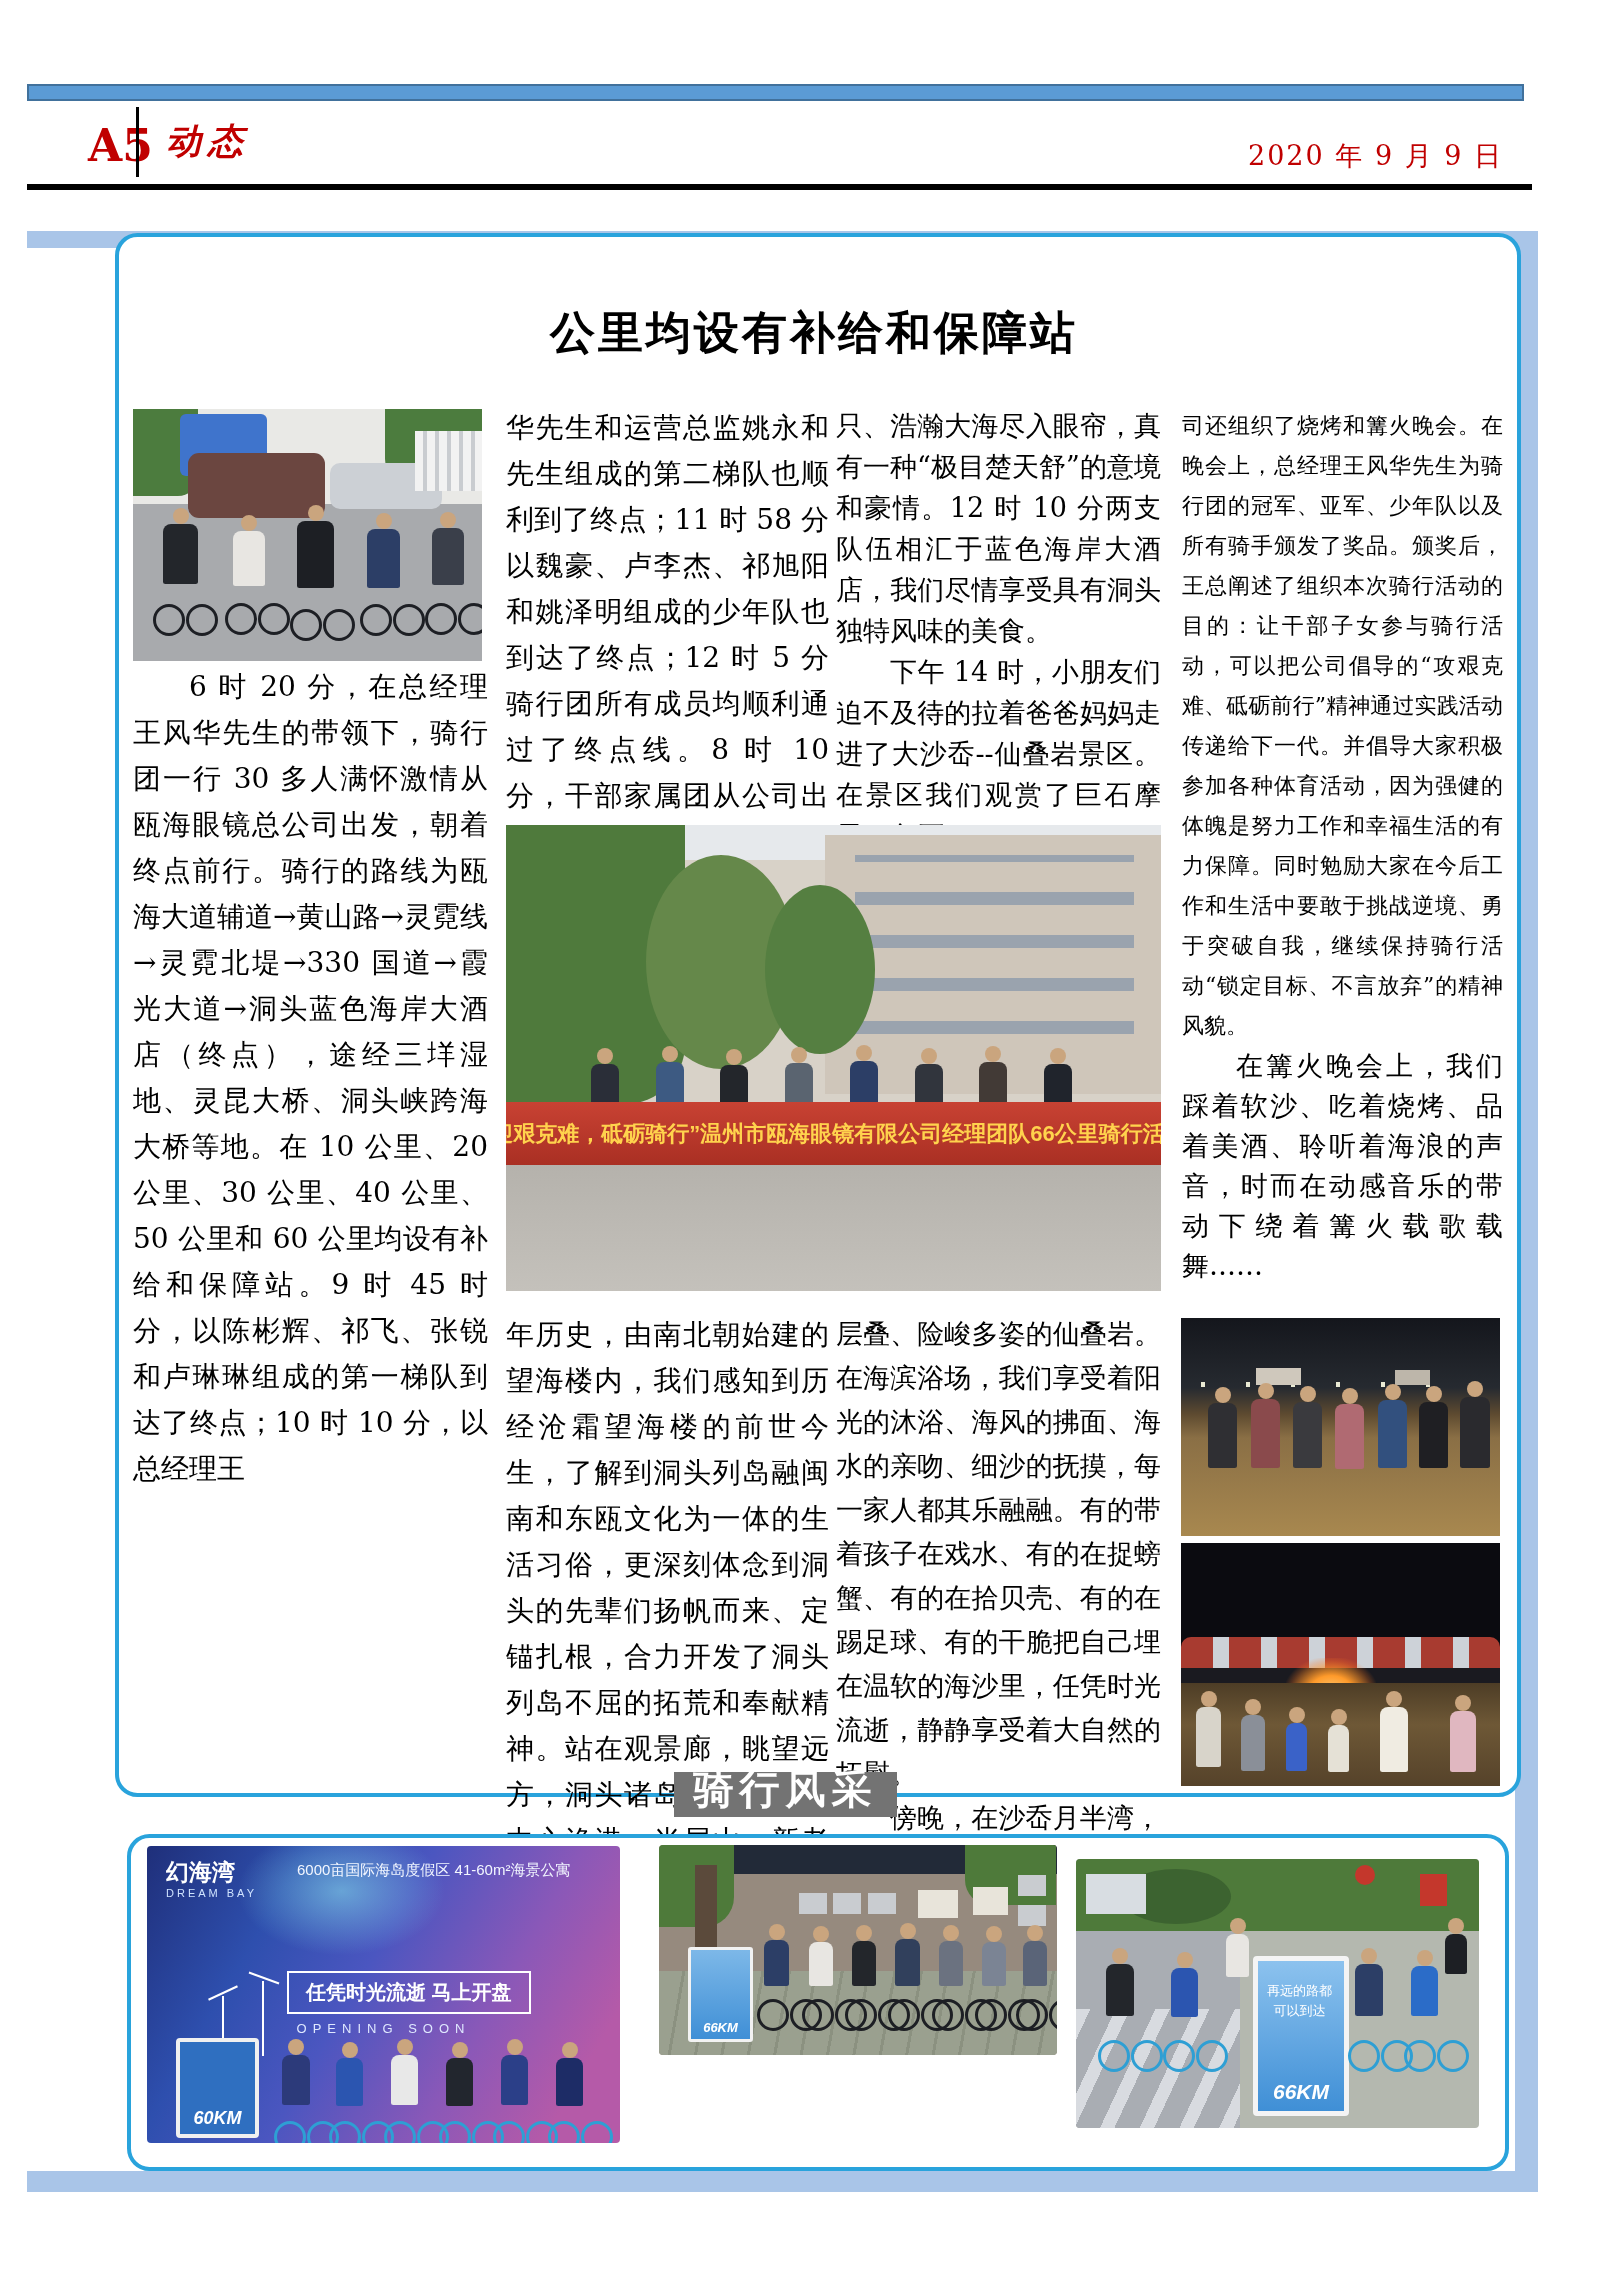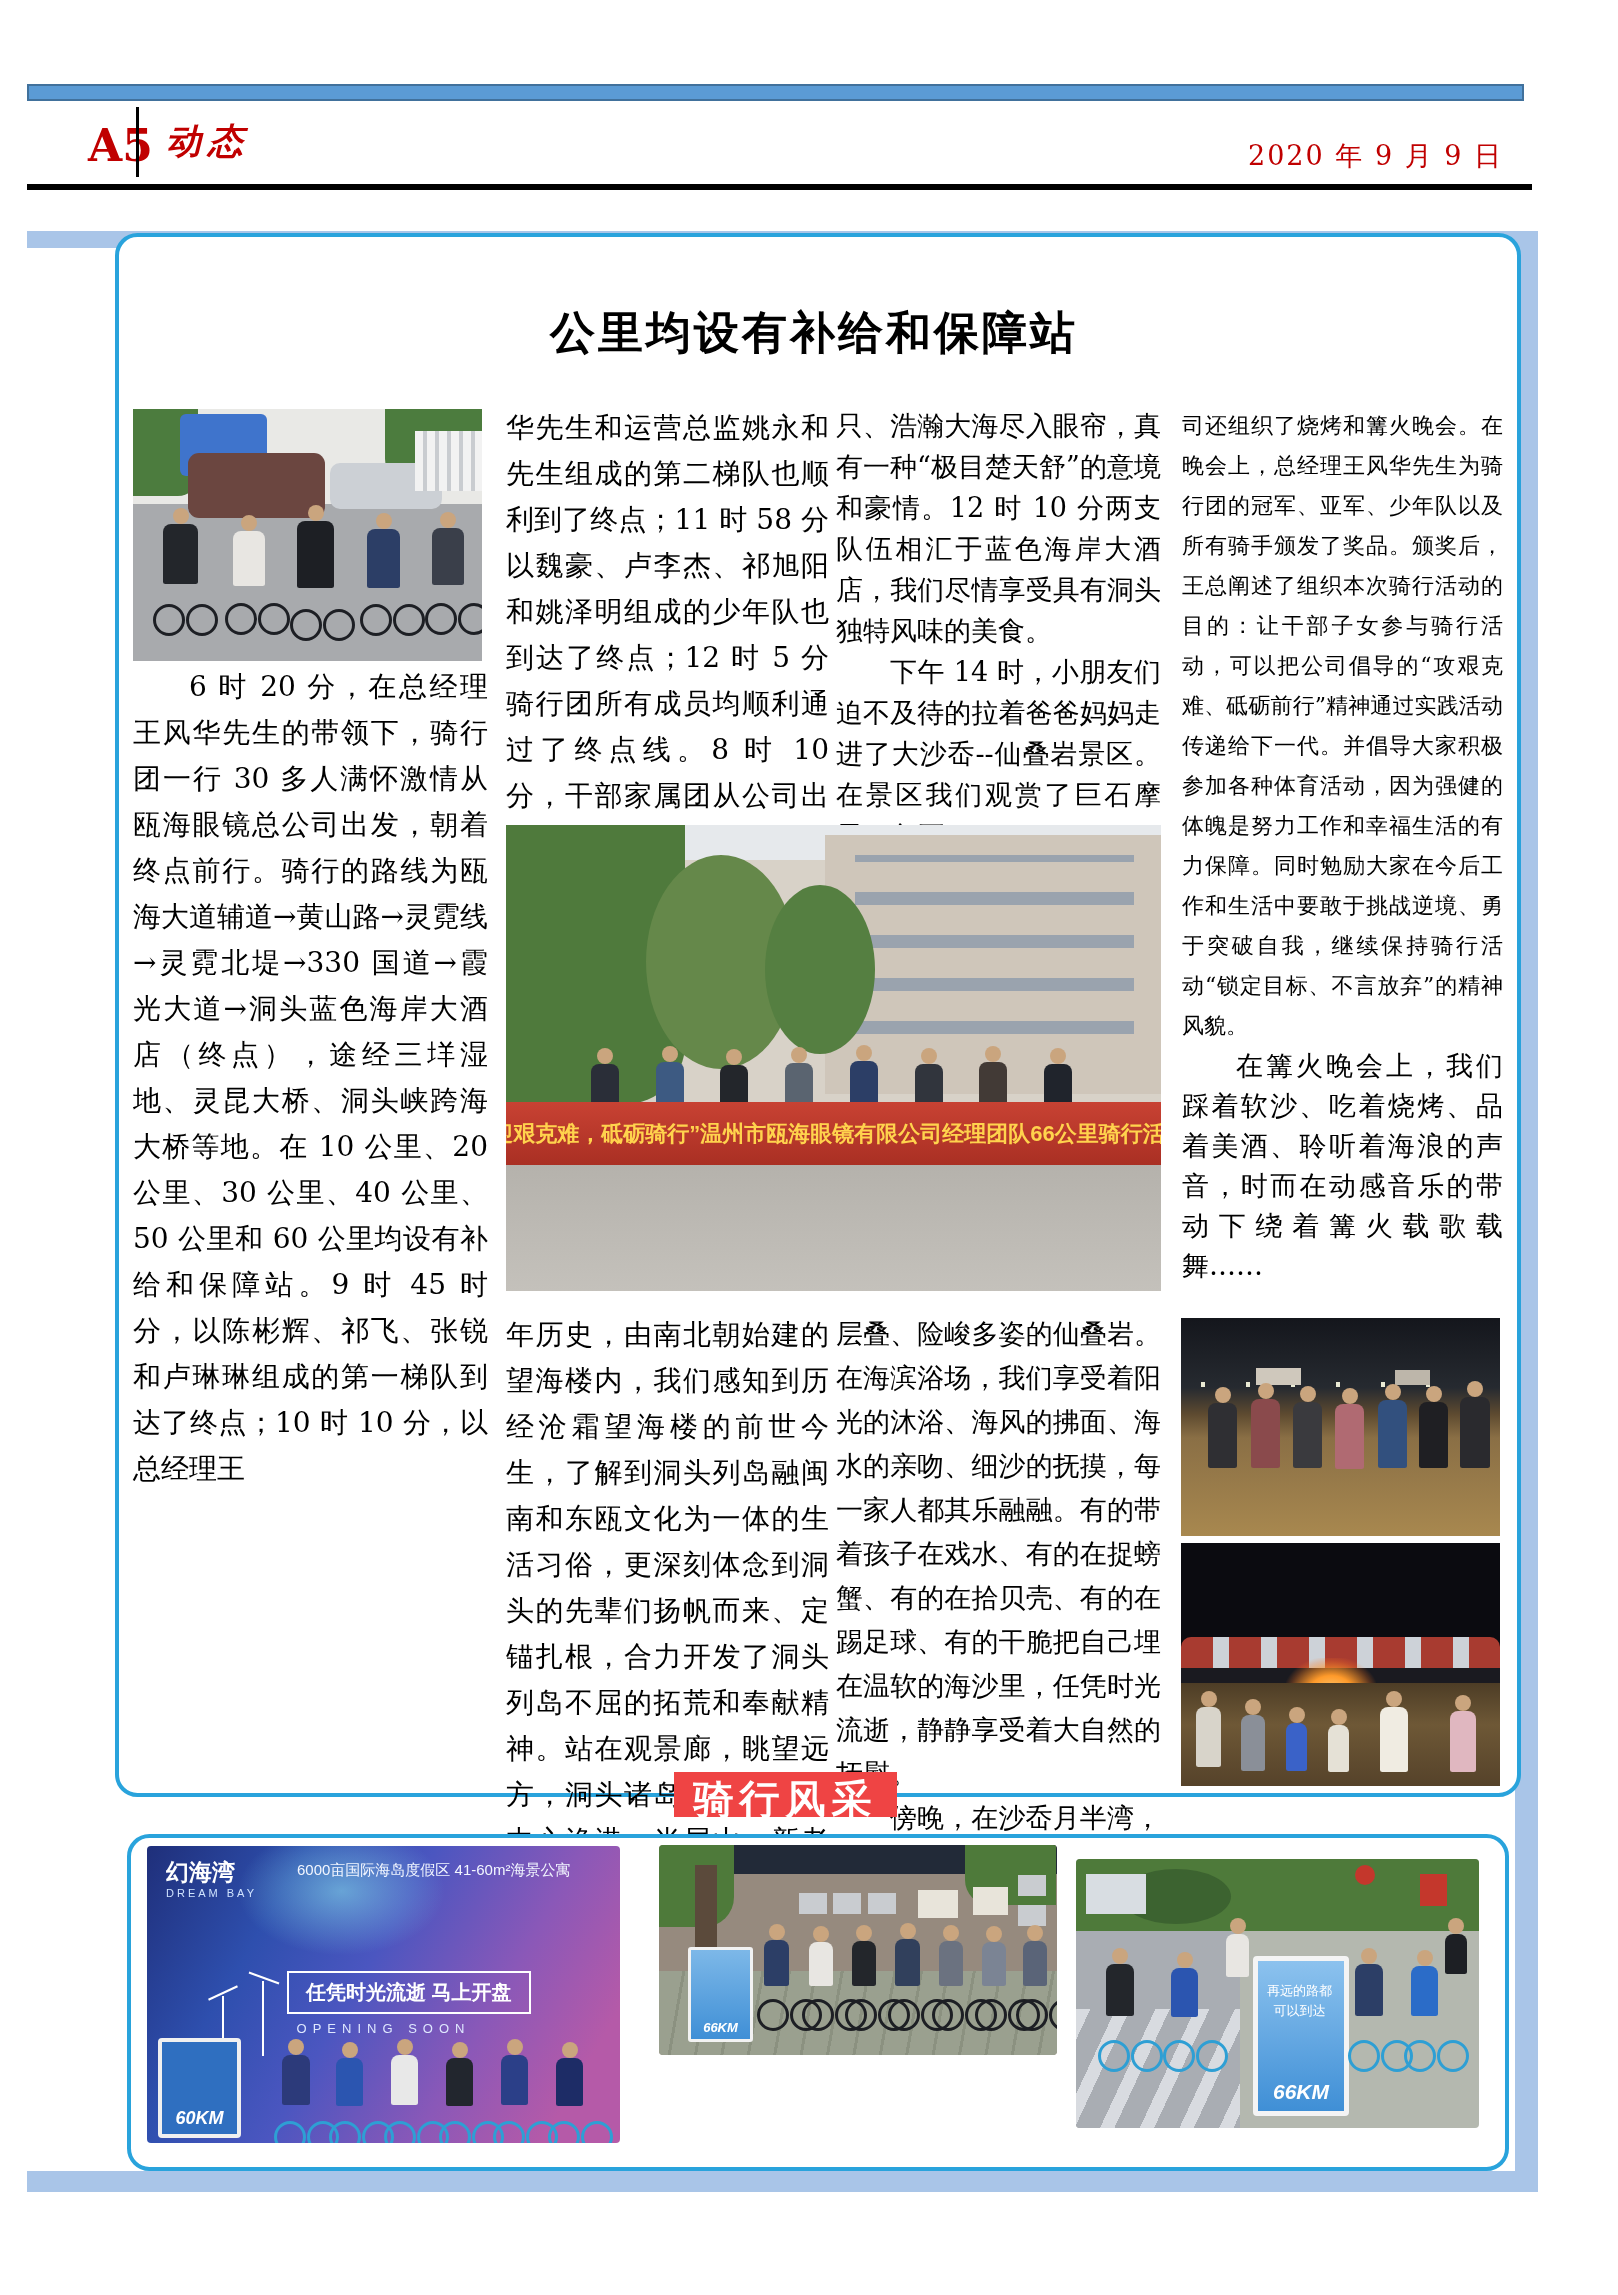--- a/index.html
+++ b/index.html
@@ -143,41 +143,41 @@
     <div class="person" style="left:60px;top:172px;width:24px;height:56px;background:#8a8f98;"></div>
     <div class="person" style="left:105px;top:180px;width:21px;height:48px;background:#3a62c8;"></div>
     <div class="person" style="left:147px;top:182px;width:21px;height:47px;background:#e5e1d6;"></div>
     <div class="person" style="left:199px;top:164px;width:28px;height:65px;background:#f0ece2;"></div>
     <div class="person" style="left:269px;top:168px;width:26px;height:61px;background:#e0b7c0;"></div>
   </div>
 
   <div class="abs" style="left:127px;top:1834px;width:1374px;height:329px;background:#fff;
               border:4px solid #29A3DC;border-radius:22.4px;"></div>
 
-  <div class="abs" style="left:674px;top:1772px;width:223px;height:45px;background:#ef4444;
-              display:flex;align-items:flex-start;justify-content:center;">
+  <div class="abs" style="left:674px;top:1772px;width:223px;height:45px;background:#737373;
+              display:flex;align-items:flex-end;justify-content:center;">
     <span style="color:#fff;font-size:40px;font-weight:bold;letter-spacing:6px;">骑行风采</span>
   </div>
 
   <div class="photo rounded" style="left:147px;top:1846px;width:473px;height:297px;
               background:linear-gradient(120deg,#1f2f7a 0%,#2e4fae 25%,#4b56c0 45%,#8a58b8 68%,#b55aa8 88%);">
     <div class="abs" style="left:90px;top:-20px;width:209px;height:130px;
          background:radial-gradient(ellipse at center,rgba(140,230,240,.55),rgba(0,0,0,0) 70%);"></div>
     <div class="abs sans" style="left:19px;top:11px;font-size:23px;font-weight:bold;color:#fff;">幻海湾</div>
     <div class="abs sans" style="left:19px;top:41px;font-size:11px;letter-spacing:3px;color:#cfe3ff;">DREAM BAY</div>
     <div class="abs sans" style="left:150px;top:15px;font-size:15px;color:#f2f6ff;white-space:nowrap;">6000亩国际海岛度假区  41-60m²海景公寓</div>
     <div class="abs sans" style="left:140px;top:125px;border:2px solid #fff;padding:6px 17px;">
       <span style="color:#fff;font-size:20px;font-weight:bold;">任凭时光流逝  马上开盘</span>
     </div>
     <div class="abs sans" style="left:0;top:175px;width:473px;text-align:center;font-size:13px;letter-spacing:6px;color:#dfe8ff;">OPENING SOON</div>
     <div class="abs" style="left:75px;top:150px;width:2px;height:65px;background:#fff;"></div>
     <div class="abs" style="left:115px;top:135px;width:2px;height:75px;background:#fff;"></div>
     <div class="abs" style="left:60px;top:146px;width:32px;height:2px;background:#fff;transform:rotate(-25deg);"></div>
     <div class="abs" style="left:101px;top:131px;width:32px;height:2px;background:#fff;transform:rotate(20deg);"></div>
-    <div class="abs" style="left:11px;top:192px;width:75px;height:92px;background:#2f6fc0;border:4px solid #f0f0f0;border-radius:4px;">
+    <div class="abs" style="left:29px;top:192px;width:75px;height:92px;background:#2f6fc0;border:4px solid #f0f0f0;border-radius:4px;">
       <span class="sans" style="position:absolute;left:0;bottom:5px;width:100%;text-align:center;color:#fff;font-size:18px;font-weight:bold;font-style:italic;">60KM</span>
     </div>
     <div class="person" style="left:135px;top:209px;width:28px;height:50px;background:#2c3a7a;"></div>
     <div class="bike blue" style="left:127px;top:279px;"></div>
     <div class="person" style="left:189px;top:212px;width:27px;height:48px;background:#2b55b0;"></div>
     <div class="bike blue" style="left:182px;top:279px;"></div>
     <div class="person" style="left:244px;top:209px;width:27px;height:50px;background:#e8e8e8;"></div>
     <div class="bike blue" style="left:237px;top:279px;"></div>
     <div class="person" style="left:299px;top:212px;width:27px;height:48px;background:#22262e;"></div>
     <div class="bike blue" style="left:292px;top:279px;"></div>

